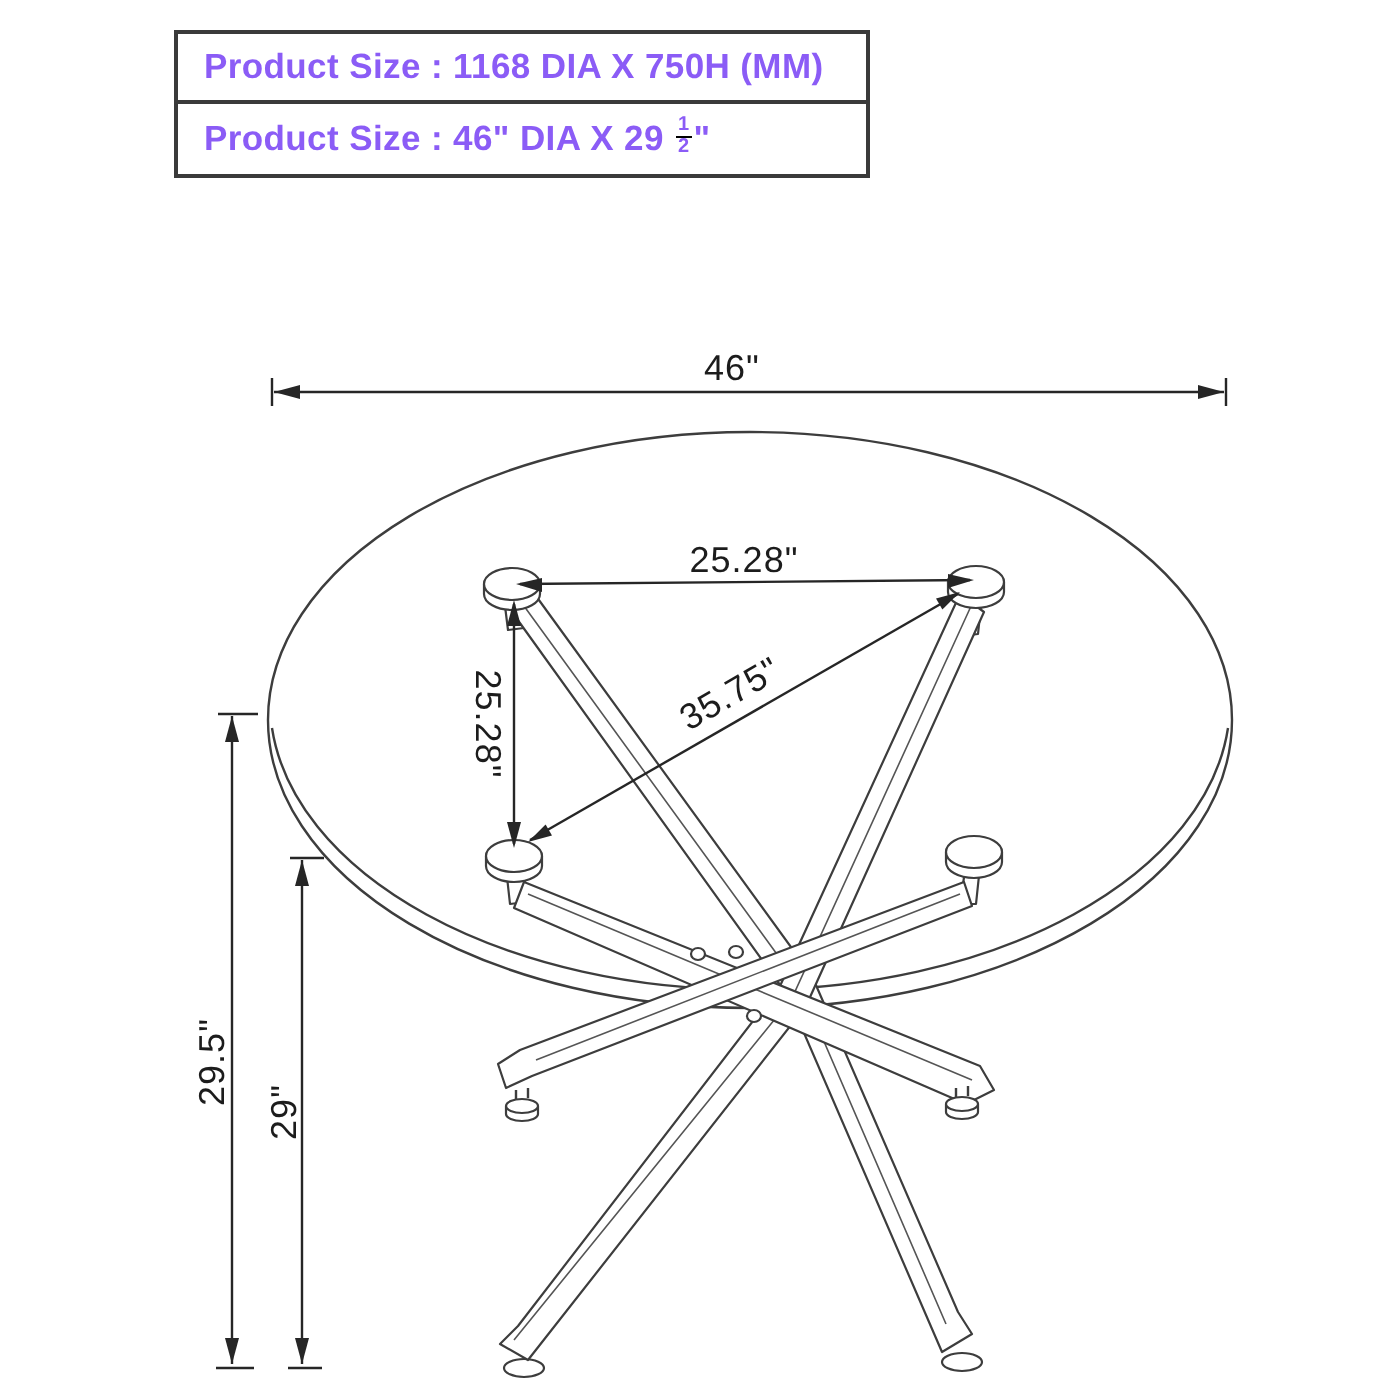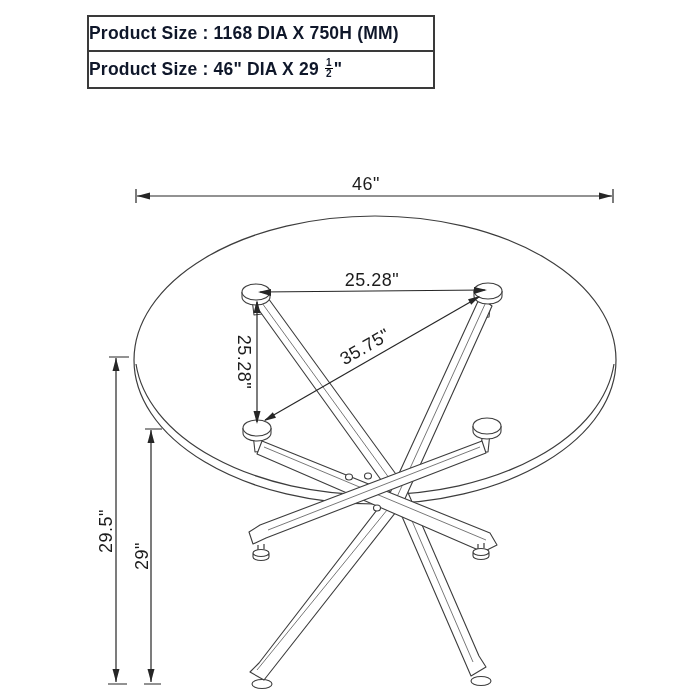--- a/index.html
+++ b/index.html
@@ -1,21 +1,21 @@
 <!DOCTYPE html>
 <html><head>
 <meta charset="utf-8">
 <style>
   html,body{margin:0;padding:0;background:#ffffff;}
   #stage{position:relative;width:700px;height:700px;background:#ffffff;overflow:hidden;
          font-family:"Liberation Sans", sans-serif;}
   
   .size-box{position:absolute;left:87px;top:15px;width:344px;border:2px solid #3a3a3a;background:#ffffff;}
-  .size-row{height:33px;display:flex;align-items:center;
-            font-size:17.5px;font-weight:bold;color:#0f172a;letter-spacing:.2px;white-space:pre;}
+  .size-row{height:33px;display:flex;align-items:center;padding-left:13px;
+            font-size:17.5px;font-weight:bold;color:#8b5cf6;letter-spacing:.2px;white-space:pre;}
   .size-row + .size-row{border-top:2px solid #3a3a3a;height:35px;}
   .frac{display:inline-flex;flex-direction:column;align-items:center;font-size:10px;line-height:1.05;
         vertical-align:middle;transform:translateY(-1px);margin:0 1px;}
   .frac .num{border-bottom:1.6px solid #000;padding:0 1px;}
   
   svg{position:absolute;left:0;top:0;}
   .ln{stroke:#3d3d3d;stroke-width:1.2;fill:none;}
   .tube{stroke:#3d3d3d;stroke-width:1.1;fill:#ffffff;stroke-linejoin:round;}
   .inner{stroke:#555555;stroke-width:0.8;fill:none;}
   .pad{stroke:#3d3d3d;stroke-width:1.1;fill:#ffffff;}

